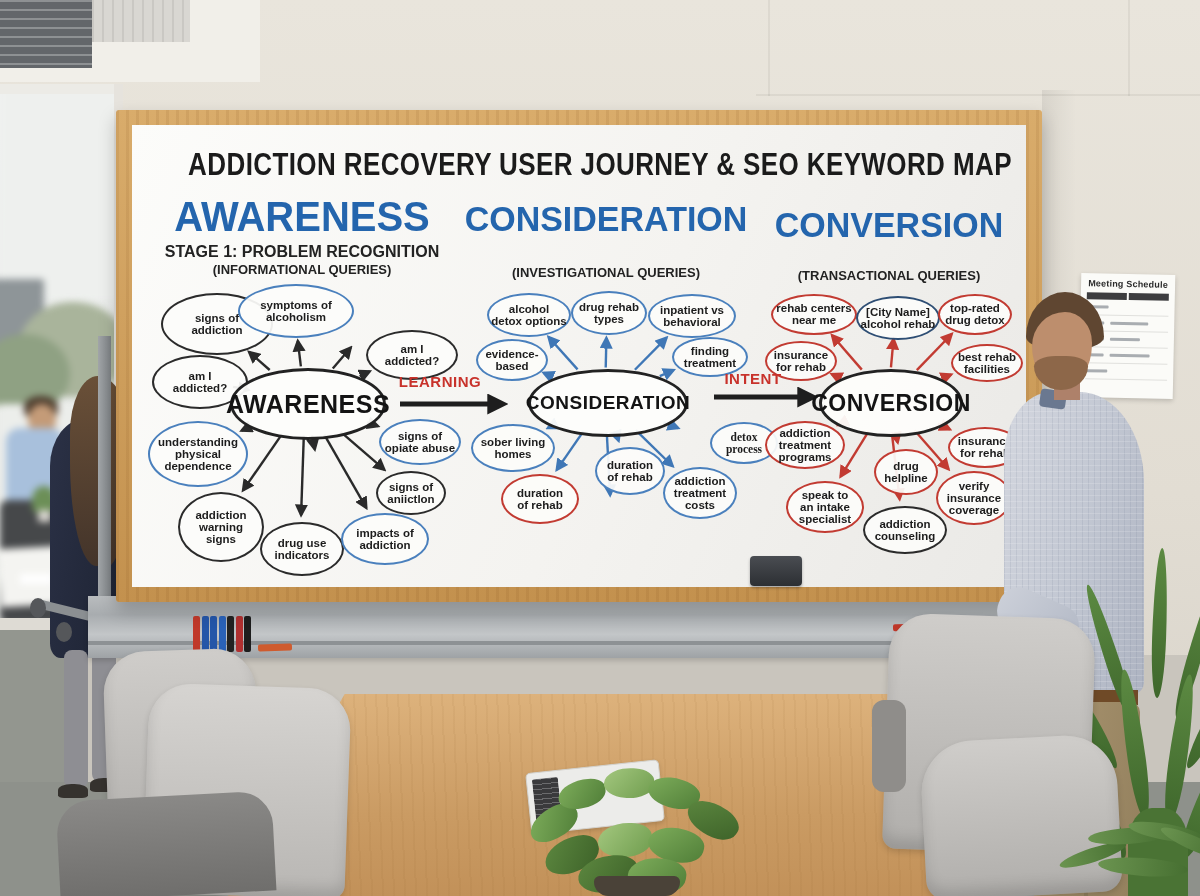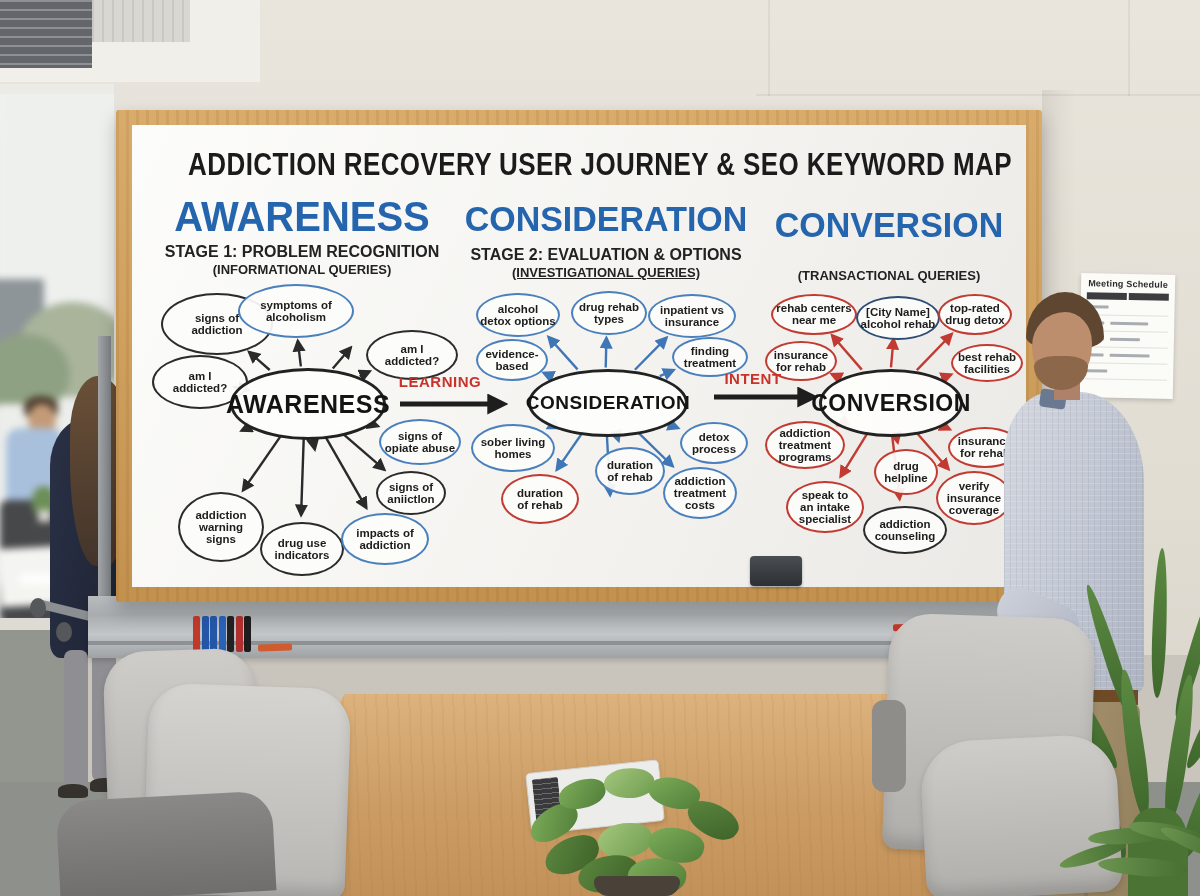--- a/index.html
+++ b/index.html
@@ -46,21 +46,21 @@
     background:linear-gradient(115deg,#fcfcfa 0%,#f4f3f0 55%,#eae9e6 100%);}
   .board-title{top:147px;left:600px;transform:translateX(-50%) scaleY(1.18);transform-origin:top center;
     font-size:26px;font-weight:bold;letter-spacing:.4px;color:#1b1b1b;white-space:nowrap;}
   .col-h{transform:translateX(-50%) scaleY(1.05);font-weight:bold;color:#2465ad;white-space:nowrap;line-height:1;}
   .col-stage{transform:translateX(-50%);font-weight:bold;color:#222;font-size:16px;white-space:nowrap;}
   .col-q{transform:translateX(-50%);font-weight:bold;color:#222;font-size:13px;white-space:nowrap;}
   #colh1{left:302px;top:196px;font-size:40px;}
   #colh2{left:606px;top:201px;font-size:34px;}
   #colh3{left:889px;top:207px;font-size:34px;}
   #stage1{left:302px;top:243px;} #q1{left:302px;top:262px;}
-  #stage2{left:606px;top:246px;} #q2{left:606px;top:265px;text-decoration:underline;}
+  #stage2{left:606px;top:246px;} #q2{left:606px;top:265px;}
   #stage3{left:889px;top:250px;} #q3{left:889px;top:268px;}
 
   .bubble{position:absolute;border-radius:50%;display:flex;align-items:center;justify-content:center;
     text-align:center;font-weight:bold;font-size:11.5px;line-height:1.05;white-space:pre-line;
     color:#1c1c1c;background:rgba(252,252,250,0.93);}
   .ol-black{border:2.5px solid #2b2b2b;}
   .ol-blue{border:2.5px solid #4a80bd;}
   .ol-red{border:2.5px solid #c23b32;}
   .ol-navy{border:2.5px solid #2e4e74;}
 
@@ -245,21 +245,20 @@
   <div class="abs wb-surface"></div>
 
   <div class="abs" style="left:0;top:0;width:1200px;height:896px;">
     <div class="abs board-title">ADDICTION RECOVERY USER JOURNEY &amp; SEO KEYWORD MAP</div>
 
     <div class="abs col-h" id="colh1">AWARENESS</div>
     <div class="abs col-stage" id="stage1">STAGE 1: PROBLEM RECOGNITION</div>
     <div class="abs col-q" id="q1">(INFORMATIONAL QUERIES)</div>
 
     <div class="abs col-h" id="colh2">CONSIDERATION</div>
-    <div class="abs col-stage" id="stage2">STAGE 2: EVALUATION &amp; OPTIONS</div>
     <div class="abs col-q" id="q2">(INVESTIGATIONAL QUERIES)</div>
 
     <div class="abs col-h" id="colh3">CONVERSION</div>
     <div class="abs col-q" id="q3">(TRANSACTIONAL QUERIES)</div>
 
     <svg id="arrow-svg" style="position:absolute;left:0;top:0;" width="1200" height="896">
       <defs>
         <marker id="ah-awareness" viewBox="0 0 10 10" refX="8" refY="5" markerWidth="5.5" markerHeight="5.5" orient="auto-start-reverse">
             <path d="M0,0 L10,5 L0,10 z" fill="#2a2a2a"></path>
           </marker>
@@ -313,48 +312,51 @@
 
     <div class="abs" id="bubble-layer" style="left:0;top:0;width:1200px;height:896px;pointer-events:none;">
         <div class="bubble ol-black" style="left: 161px; top: 293px; width: 108px; height: 58px;">signs of
 addiction</div>
         <div class="bubble ol-blue" style="left: 238px; top: 284px; width: 112px; height: 50px;">symptoms of
 alcoholism</div>
         <div class="bubble ol-black" style="left: 366px; top: 330px; width: 88px; height: 46px;">am I
 addicted?</div>
         <div class="bubble ol-black" style="left: 152px; top: 355px; width: 92px; height: 50px;">am I
 addicted?</div>
+        <div class="bubble ol-blue" style="left: 148px; top: 421px; width: 96px; height: 62px;">understanding
+physical
+dependence</div>
         <div class="bubble ol-black" style="left: 178px; top: 492px; width: 82px; height: 66px;">addiction
 warning
 signs</div>
         <div class="bubble ol-black" style="left: 260px; top: 522px; width: 80px; height: 50px;">drug use
 indicators</div>
         <div class="bubble ol-blue" style="left: 379px; top: 419px; width: 78px; height: 42px;">signs of
 opiate abuse</div>
         <div class="bubble ol-black" style="left: 376px; top: 471px; width: 66px; height: 40px;">signs of
 aniictlon</div>
         <div class="bubble ol-blue" style="left: 341px; top: 513px; width: 84px; height: 48px;">impacts of
 addiction</div>
-        <div class="bubble ol-blue" style="left: 476px; top: 293px; width: 80px; height: 40px;">alcohol
+        <div class="bubble ol-blue" style="left: 487px; top: 293px; width: 80px; height: 40px;">alcohol
 detox options</div>
         <div class="bubble ol-blue" style="left: 571px; top: 291px; width: 72px; height: 40px;">drug rehab
 types</div>
         <div class="bubble ol-blue" style="left: 648px; top: 294px; width: 84px; height: 40px;">inpatient vs
-insurance</div>
+behavioral</div>
         <div class="bubble ol-blue" style="left: 476px; top: 339px; width: 68px; height: 38px;">evidence-
 based</div>
         <div class="bubble ol-blue" style="left: 672px; top: 337px; width: 72px; height: 36px;">finding
 treatment</div>
         <div class="bubble ol-blue" style="left: 471px; top: 424px; width: 80px; height: 44px;">sober living
 homes</div>
         <div class="bubble ol-red" style="left: 501px; top: 474px; width: 74px; height: 46px;">duration
 of rehab</div>
         <div class="bubble ol-blue" style="left: 595px; top: 447px; width: 66px; height: 44px;">duration
 of rehab</div>
-        <div class="bubble ol-blue" style="left: 680px; top: 422px; width: 64px; height: 38px;">detox
+        <div class="bubble ol-blue" style="left: 710px; top: 422px; width: 64px; height: 38px; font-family: Liberation Serif, serif;">detox
 process</div>
         <div class="bubble ol-blue" style="left: 663px; top: 467px; width: 70px; height: 48px;">addiction
 treatment
 costs</div>
         <div class="bubble ol-red" style="left: 771px; top: 293.5px; width: 82px; height: 37px;">rehab centers
 near me</div>
         <div class="bubble ol-navy" style="left: 856px; top: 296px; width: 80px; height: 40px;">[City Name]
 alcohol rehab</div>
         <div class="bubble ol-red" style="left: 938px; top: 293.5px; width: 70px; height: 37px;">top-rated
 drug detox</div>

